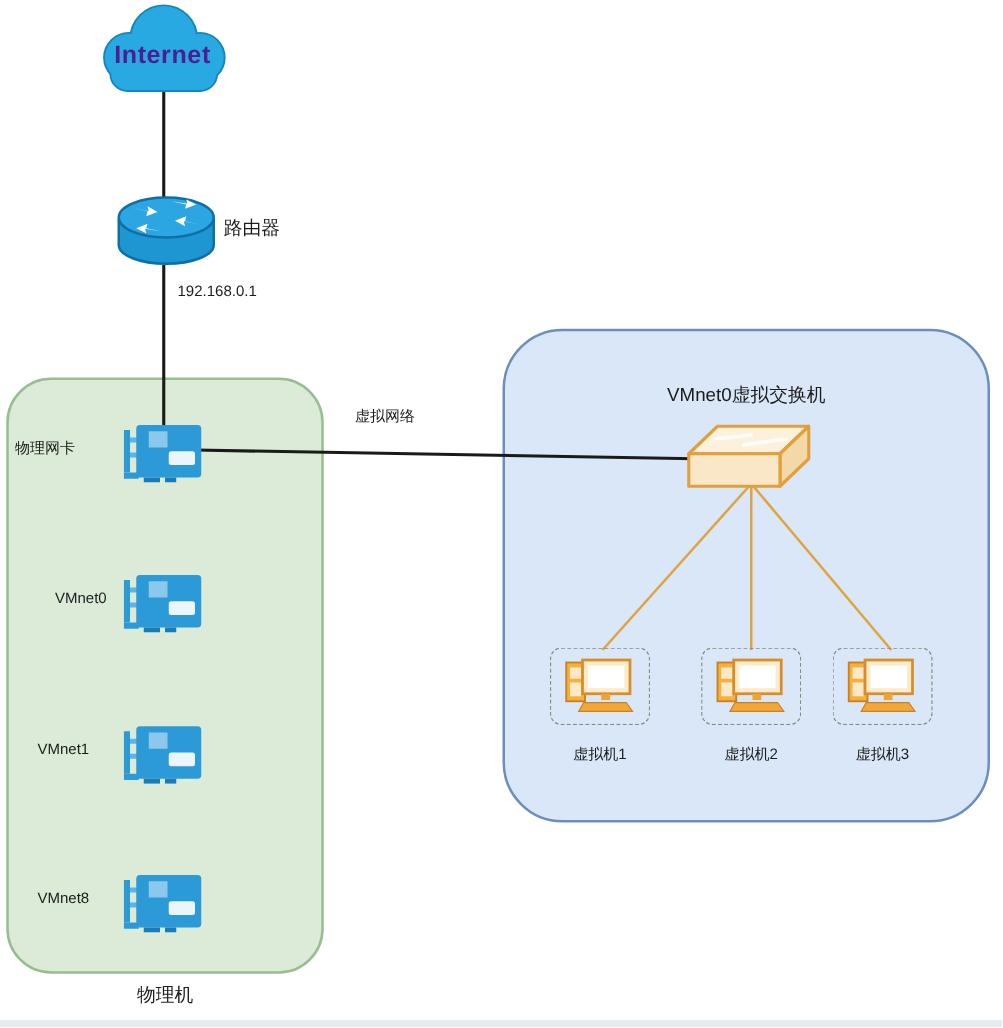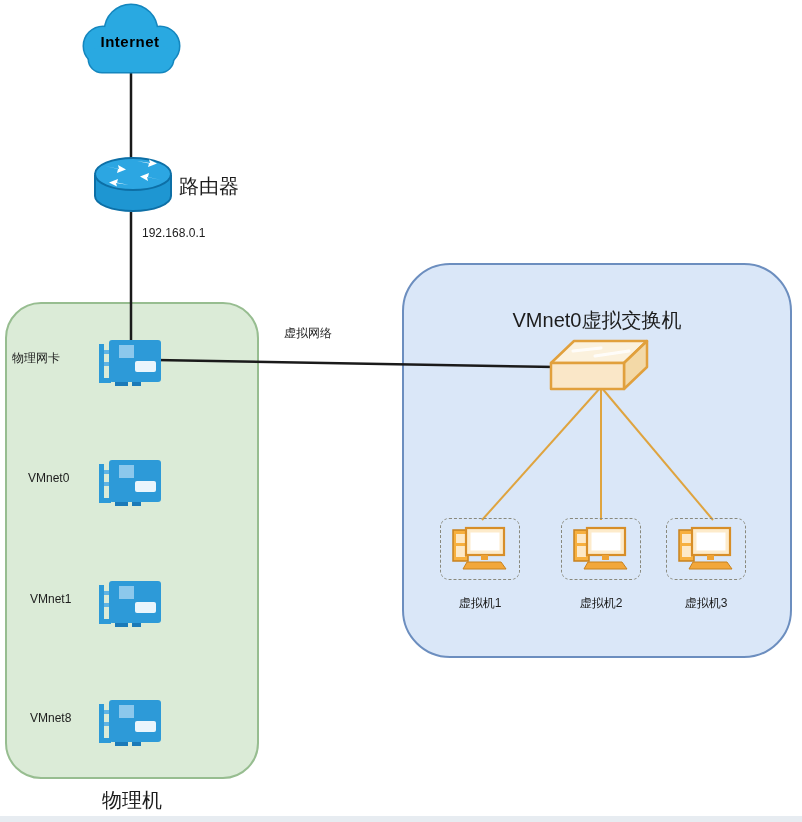--- a/index.html
+++ b/index.html
@@ -4,41 +4,41 @@
 <style>
   html,body{margin:0;padding:0;background:#ffffff;}
   #canvas{
     position:relative;width:802px;height:822px;overflow:hidden;
     background:#ffffff;
     font-family:"Liberation Sans","DejaVu Sans",sans-serif;
     color:#1a1a1a;
   }
   .abs{position:absolute;}
   .lbl{position:absolute;white-space:nowrap;font-size:12px;color:#1c1c1c;z-index:6;}
-  .lbl-lg{font-size:20px;}
+  .lbl-lg{font-size:15px;}
   .center{text-align:center;}
   .container-box{position:absolute;z-index:1;box-sizing:border-box;}
   #green-box{
     left:5px;top:302px;width:254px;height:477px;border-radius:36px;
     background:#dbebd7;border:2px solid #97bd90;
   }
   #blue-box{
     left:402px;top:263px;width:390px;height:395px;border-radius:48px;
     background:#dae7f8;border:2.5px solid #6c8ebf;
   }
   #wires{position:absolute;left:0;top:0;z-index:3;}
   .icon{position:absolute;z-index:5;}
   .vm-wrap{
     position:absolute;z-index:5;width:80px;height:62px;box-sizing:border-box;
     border:1.6px dashed #89897d;border-radius:9px;
     display:flex;align-items:center;justify-content:center;
   }
   #internet-label{
     left:69px;top:33px;width:122px;text-align:center;z-index:6;
-    color:#000000;font-weight:bold;font-size:15px;letter-spacing:.5px;
+    color:#4c1d95;font-weight:bold;font-size:20px;letter-spacing:.5px;
   }
   #bottom-strip{left:0;top:816px;width:802px;height:6px;background:#e7ecf1;z-index:0;}
 </style>
 </head>
 <body>
 
 <div id="canvas">
 
   <svg width="0" height="0" style="position:absolute" aria-hidden="true">
     <defs>
@@ -106,21 +106,21 @@
   <div class="lbl lbl-lg" style="left:179px;top:173px">路由器</div>
   <div class="lbl" style="left:142px;top:226px">192.168.0.1</div>
 
   <div class="lbl" style="left:284px;top:325px">虚拟网络</div>
 
   <div class="lbl" style="left:12px;top:350px">物理网卡</div>
   <svg class="icon" style="left:99px;top:338px" width="64" height="48">
       <use href="#sym-nic"></use>
     </svg>
 
-  <div class="lbl" style="left:28px;top:471px">VMnet0</div>
+  <div class="lbl" style="left:44px;top:471px">VMnet0</div>
   <svg class="icon" style="left:99px;top:458px" width="64" height="48">
       <use href="#sym-nic"></use>
     </svg>
 
   <div class="lbl" style="left:30px;top:592px">VMnet1</div>
   <svg class="icon" style="left:99px;top:579px" width="64" height="48">
       <use href="#sym-nic"></use>
     </svg>
 
   <div class="lbl" style="left:30px;top:711px">VMnet8</div>

